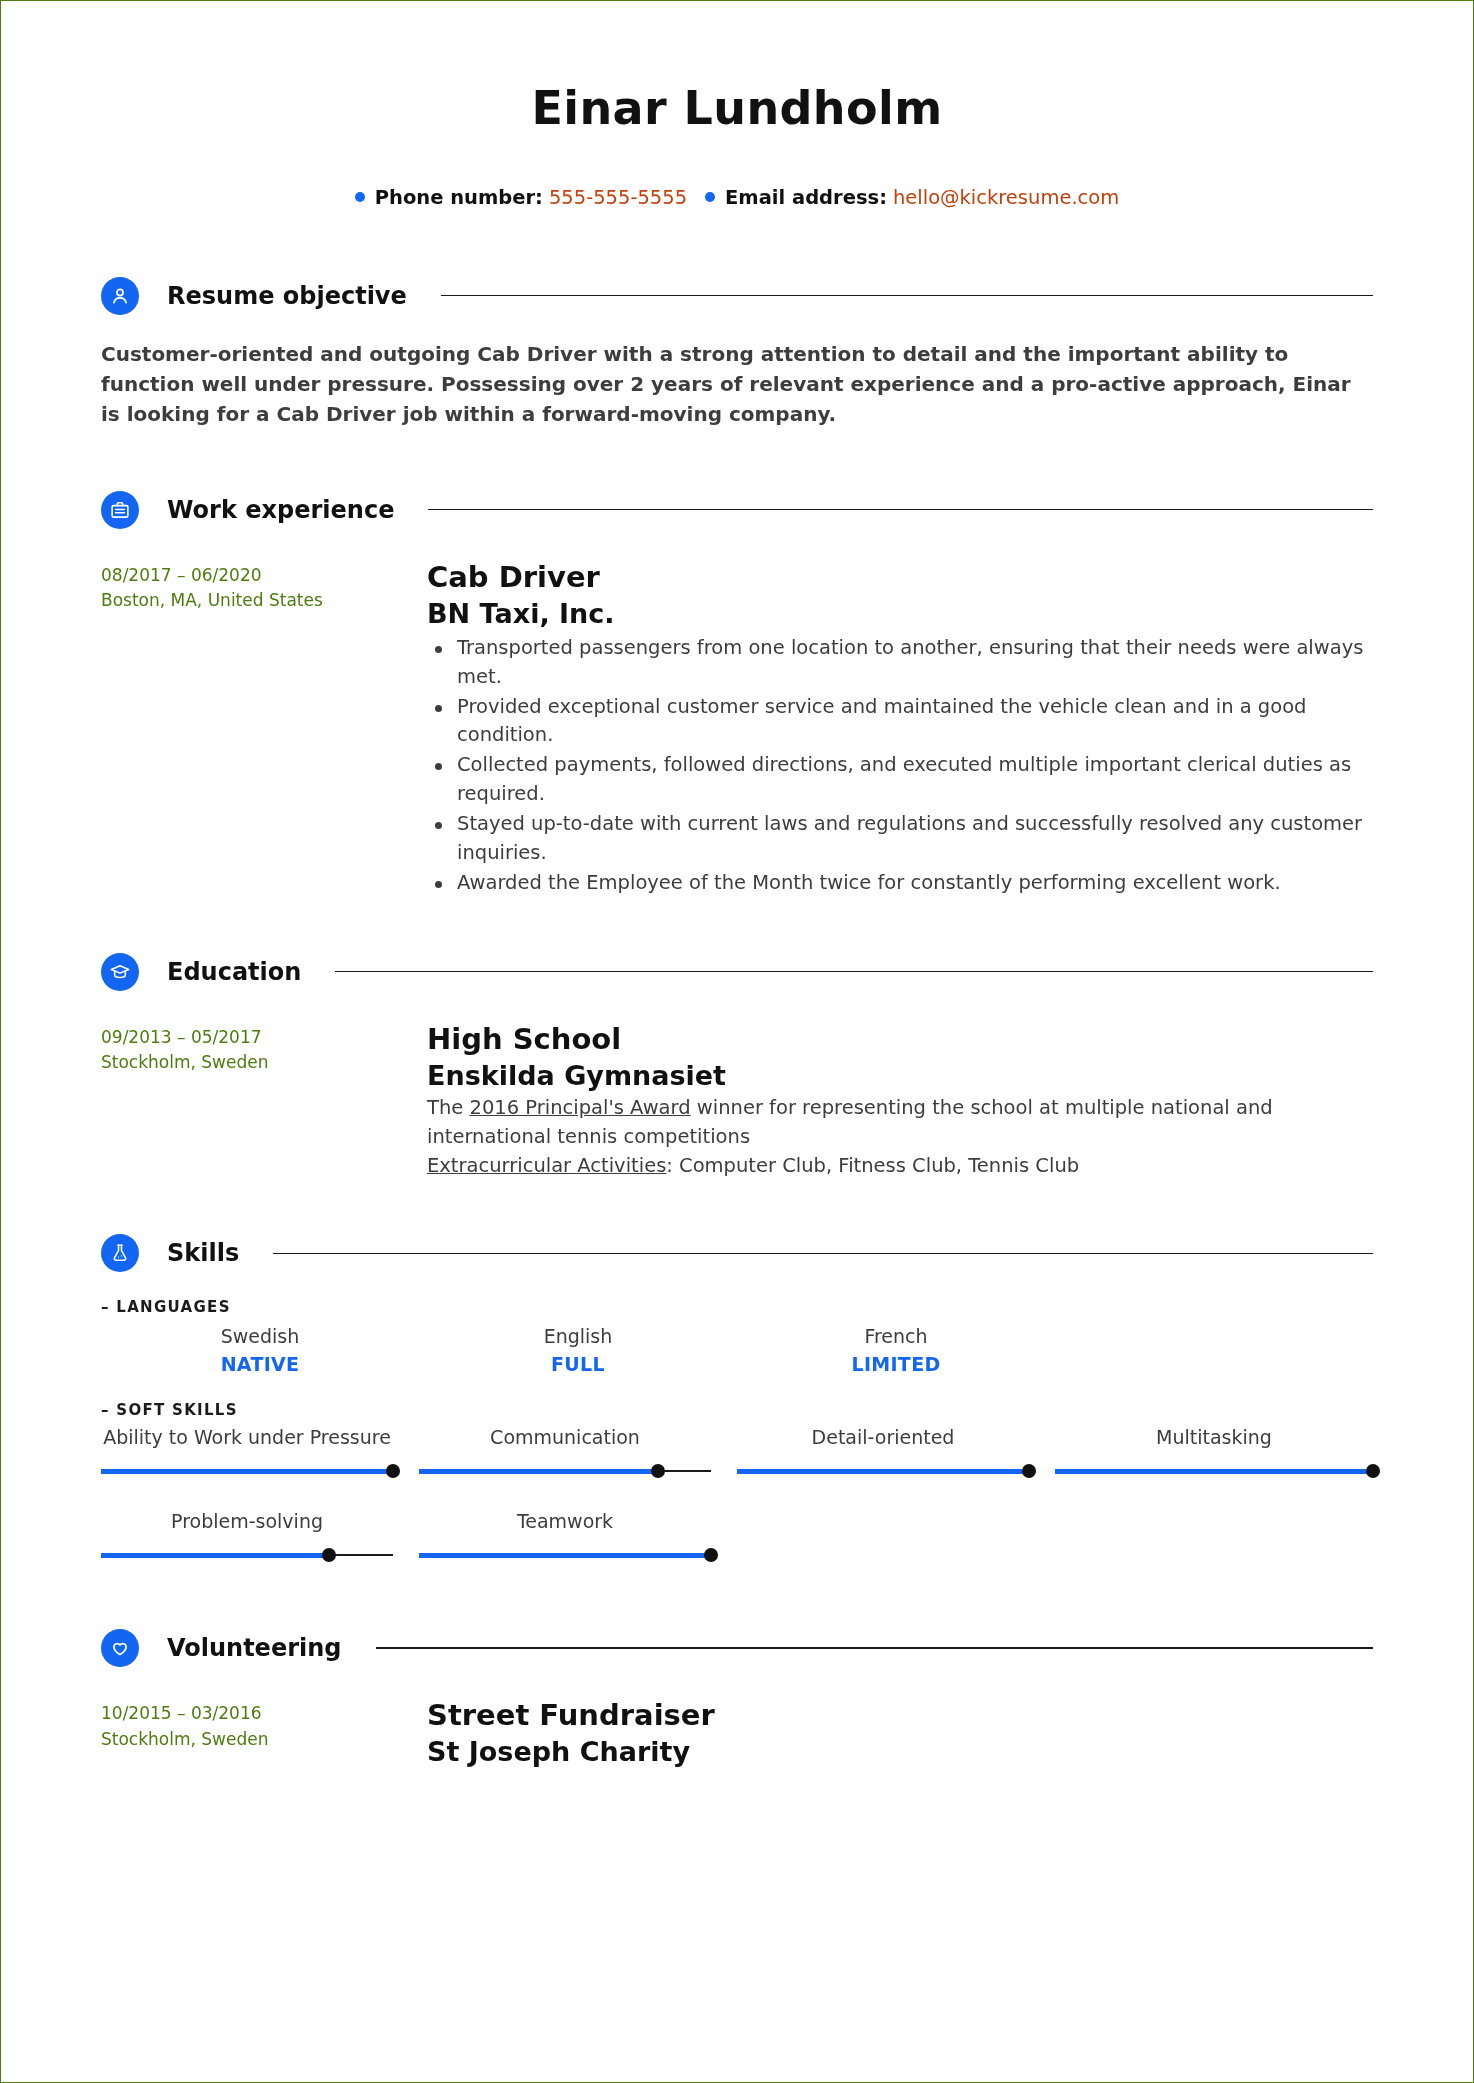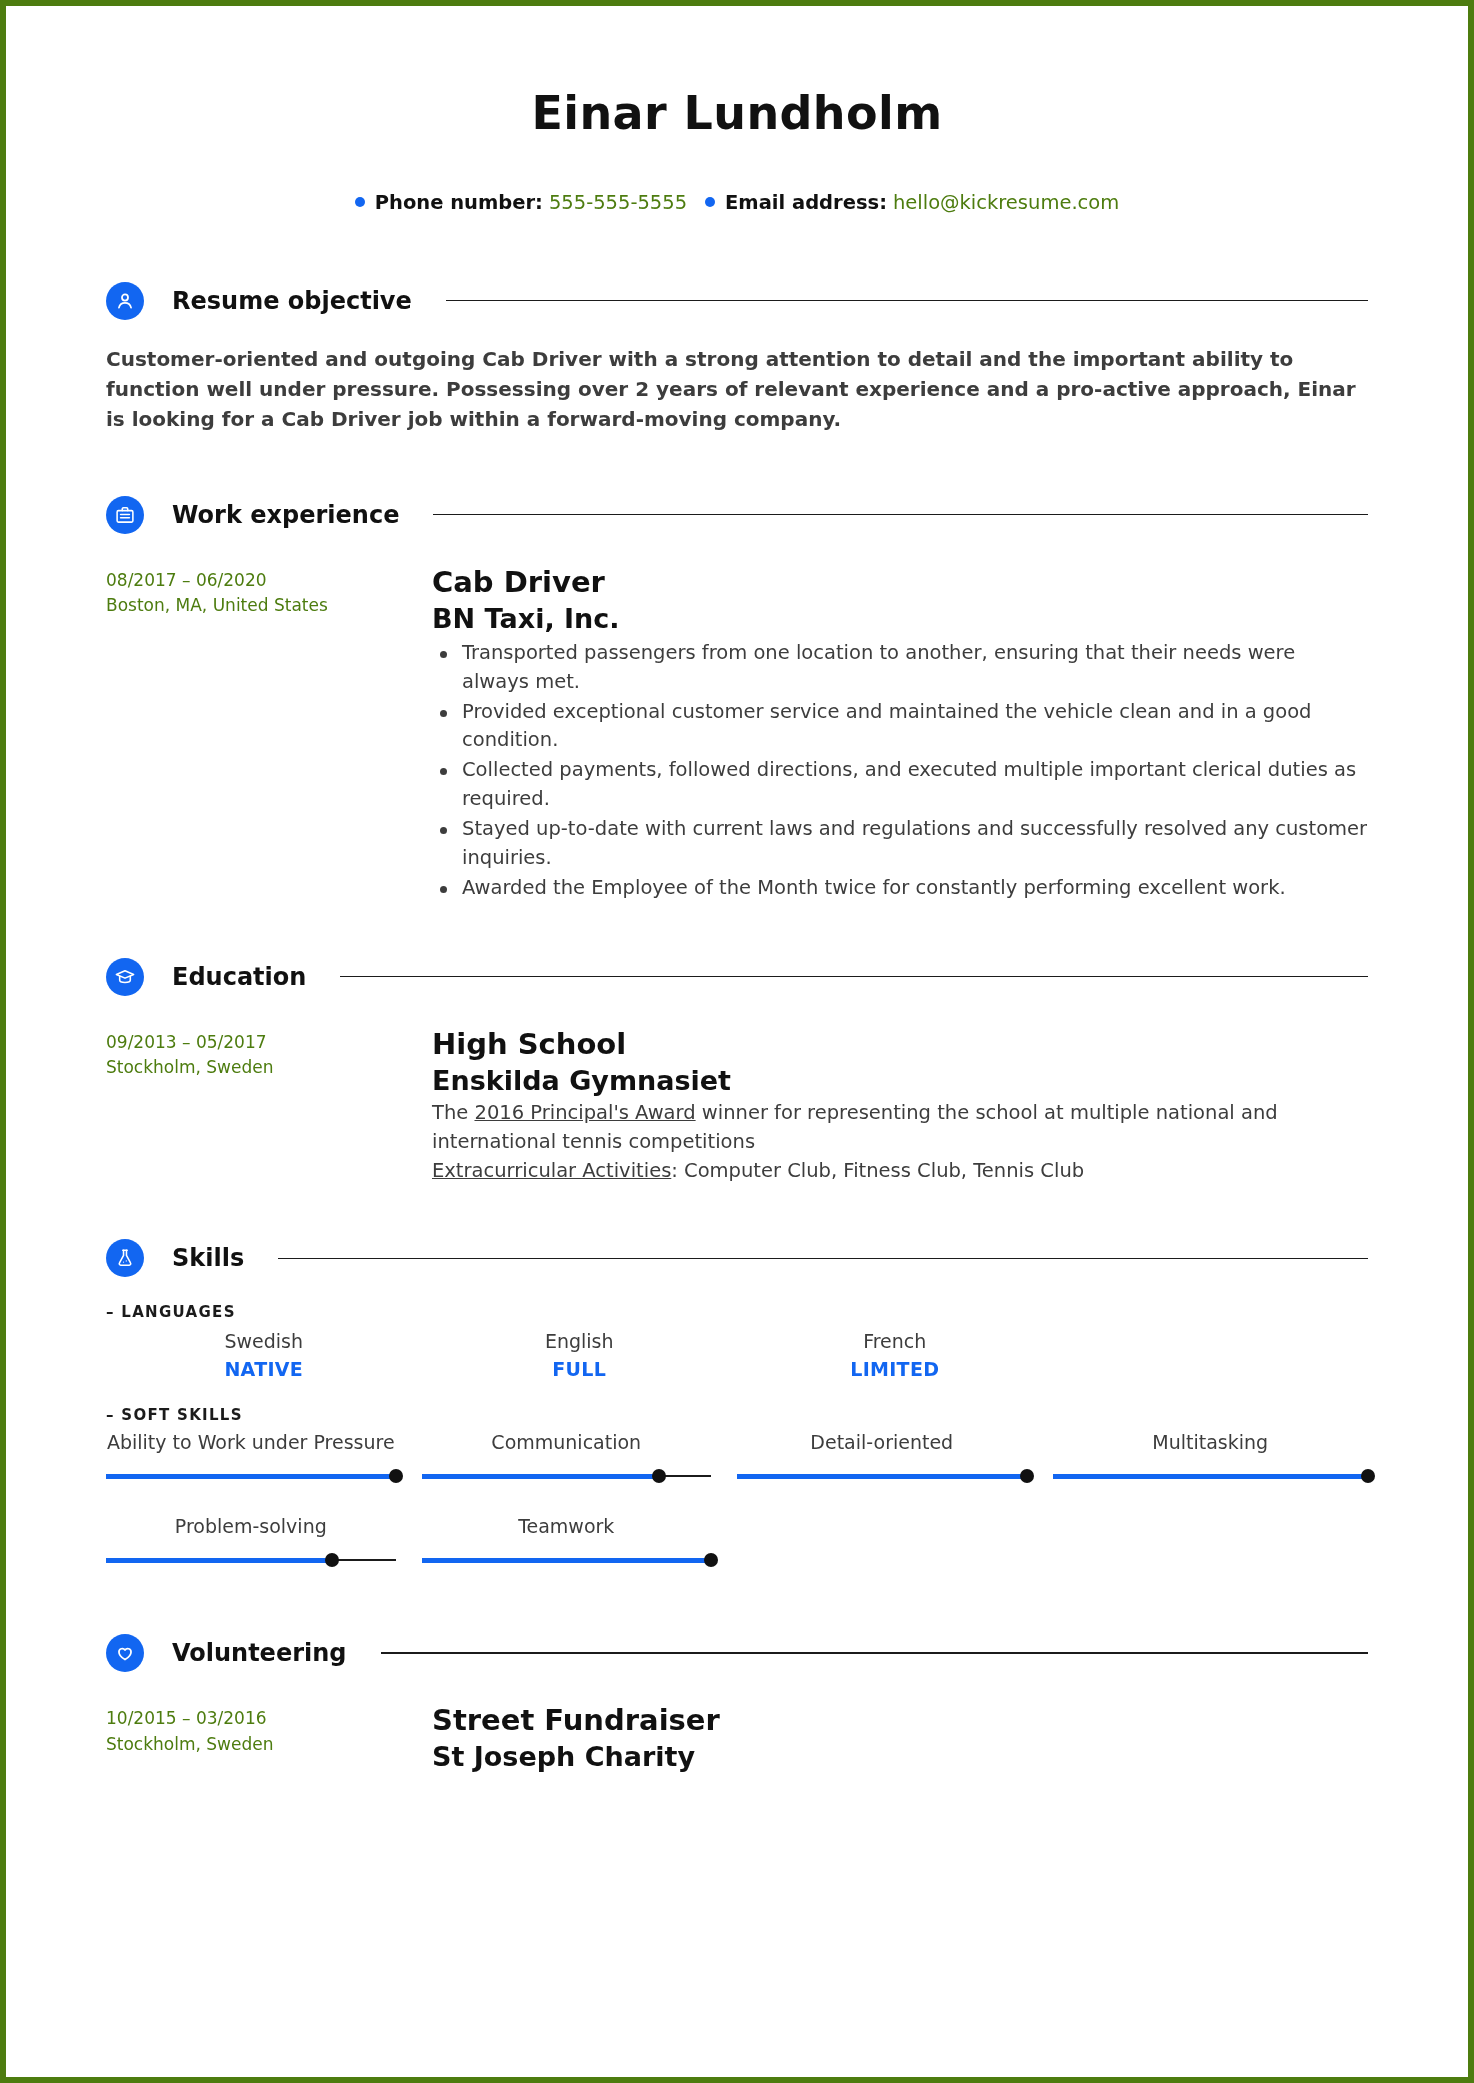--- a/index.html
+++ b/index.html
@@ -9,21 +9,21 @@
   }
   body {
     font-family: "DejaVu Sans", "Liberation Sans", sans-serif;
   }
   .page {
     position: relative;
     width: 1474px;
     height: 2083px;
     background: #ffffff;
     box-sizing: border-box;
-    border: 6px solid #4d7c0f;
+    border: 1px solid #4d7c0f;
     overflow: hidden;
   }
   .inner {
     position: absolute;
     left: 100px;
     right: 100px;
     top: 0;
     bottom: 0;
   }
 
@@ -60,21 +60,21 @@
     background: #1266f1;
     display: inline-block;
     margin-right: 10px;
     flex: 0 0 auto;
   }
   .contact-label {
     font-weight: 700;
     color: #111111;
     margin-right: 6px;
   }
-  .contact-value { color: #4d7c0f; }
+  .contact-value { color: #c2410c; }
 
   
   .section {
     margin-top: 0;
   }
   .sec-head {
     display: flex;
     align-items: center;
     gap: 12px;
     text-align: right;

